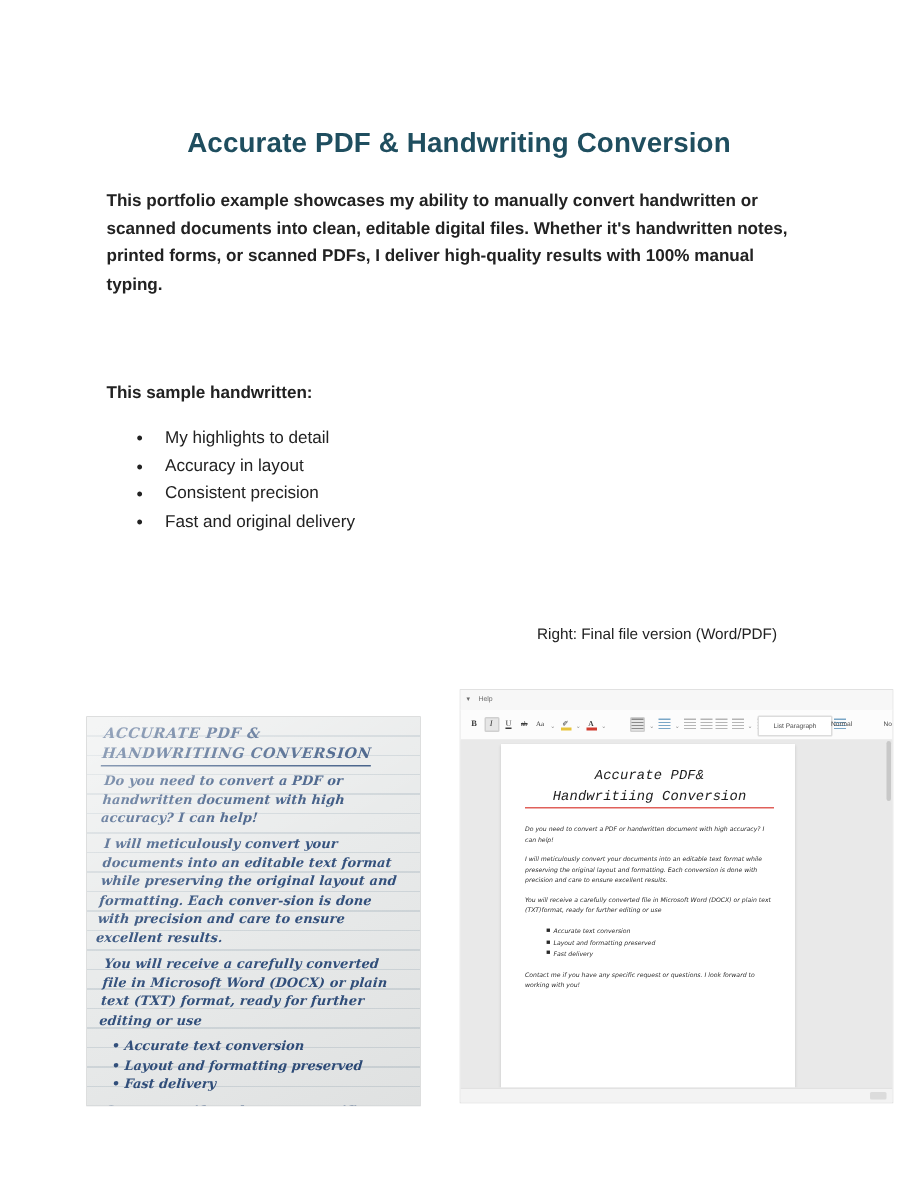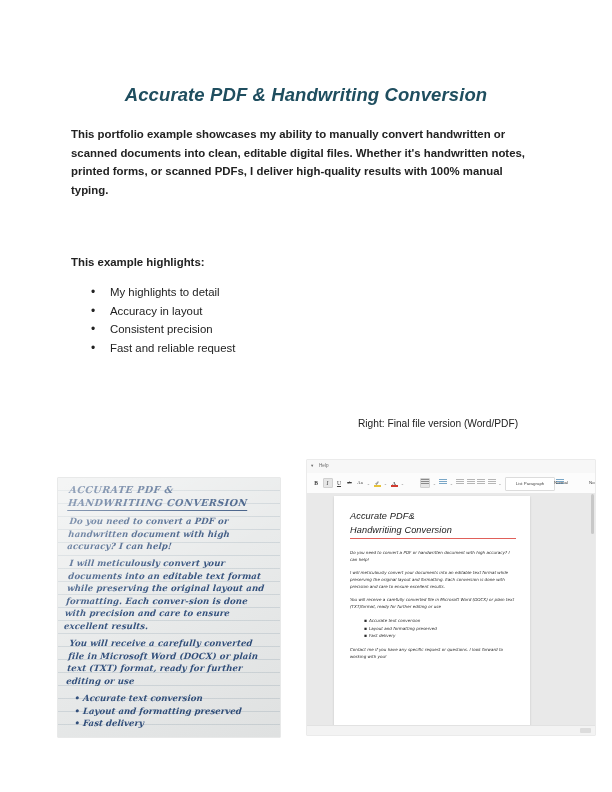--- a/index.html
+++ b/index.html
@@ -27,21 +27,20 @@
 
   
   .doc-title {
     position: absolute;
     left: 71px;
     top: 84px;
     width: 470px;
     text-align: center;
     font-size: 18.5px;
     font-weight: bold;
-    font-style: italic;
     color: #1F4E5F;
     letter-spacing: 0.1px;
   }
 
   
   .para {
     position: absolute;
     left: 71px;
     width: 466px;
     font-size: 11.4px;
@@ -288,26 +287,27 @@
     background: #ffffff;
     box-shadow: 0 0.5px 2px rgba(0,0,0,0.16);
   }
   .word-page-inner {
     position: absolute;
     left: 16px;
     top: 14px;
     right: 14px;
   }
   .wp-title {
-    font-family: Liberation Sans, sans-serif;
+    font-family: Liberation Mono, monospace;
     font-style: italic;
     font-size: 9.2px;
     line-height: 13.5px;
     color: #1b1b1b;
     letter-spacing: 0.1px;
+    text-align: center;
   }
   .wp-title .sq {
     border-bottom: 0.8px solid #e0605a;
     padding-bottom: 0.5px;
   }
   .wp-para {
     font-family: "DejaVu Sans", sans-serif;
     font-style: italic;
     font-size: 4.1px;
     line-height: 7.1px;
@@ -367,38 +367,38 @@
 </head>
 <body>
 
 <div class="page">
 
   <div class="doc-title">Accurate PDF &amp; Handwriting Conversion</div>
 
   <div class="para" id="para-1">This portfolio example showcases my ability to manually convert handwritten or scanned documents into clean, editable digital files. Whether it's handwritten notes, printed forms, or scanned PDFs, I deliver high-quality results with 100% manual typing.</div>
 
 
-  <div class="para" id="para-3">This example highlights:</div>
+  <div class="para" id="para-3">This sample handwritten:</div>
 
   <ul class="bullet-list">
     <li>
       <span class="bullet-dot">•</span>
       <span>My highlights to detail</span>
     </li>
     <li>
       <span class="bullet-dot">•</span>
       <span>Accuracy in layout</span>
     </li>
     <li>
       <span class="bullet-dot">•</span>
       <span>Consistent precision</span>
     </li>
     <li>
       <span class="bullet-dot">•</span>
-      <span>Fast and reliable request</span>
+      <span>Fast and original delivery</span>
     </li>
   </ul>
 
   <div class="caption" id="caption-right">Right: Final file version (Word/PDF)</div>
 
   <div class="handwritten-panel">
     <div class="ruled-lines"></div>
 
     <div class="hw-content">
       <div class="hw-heading">

